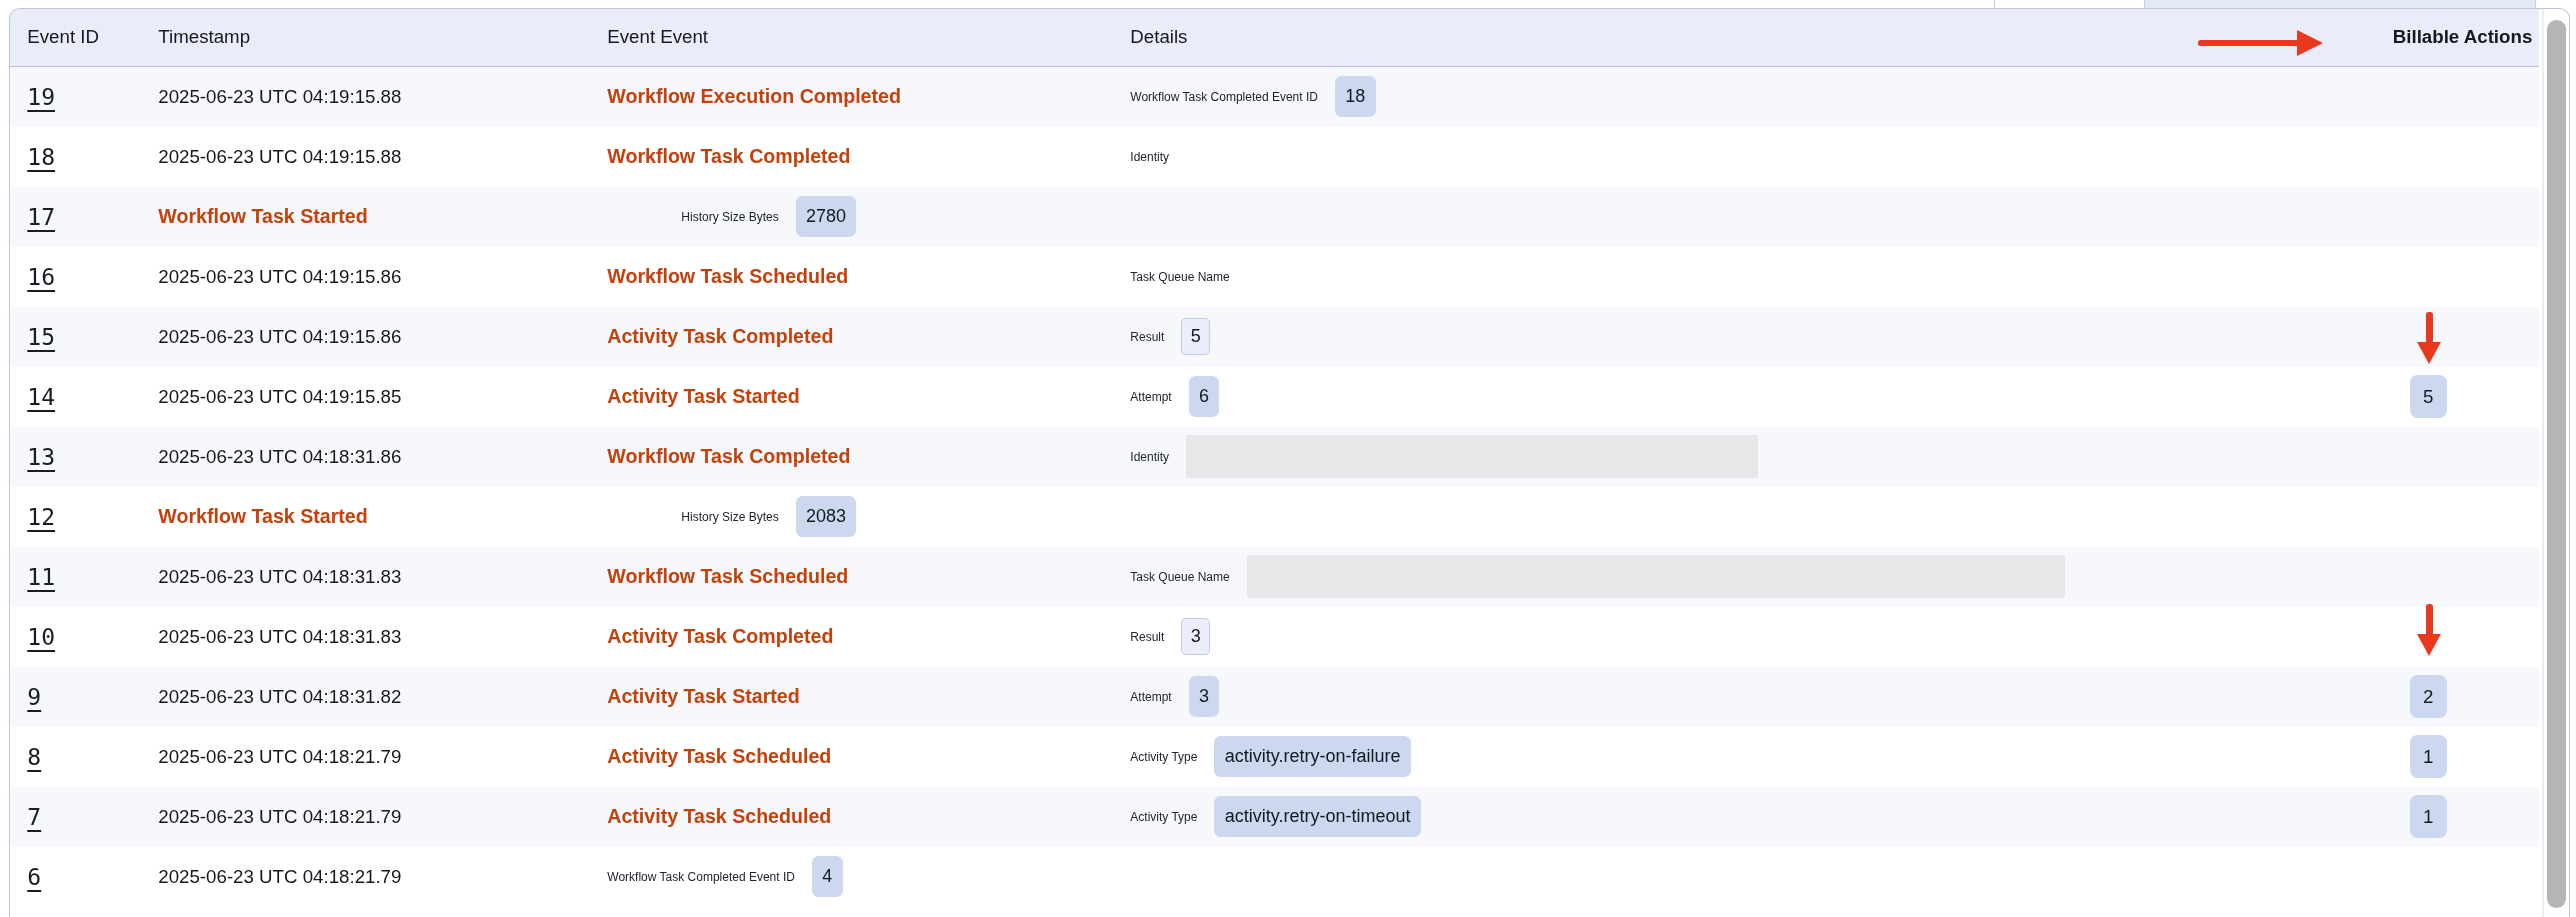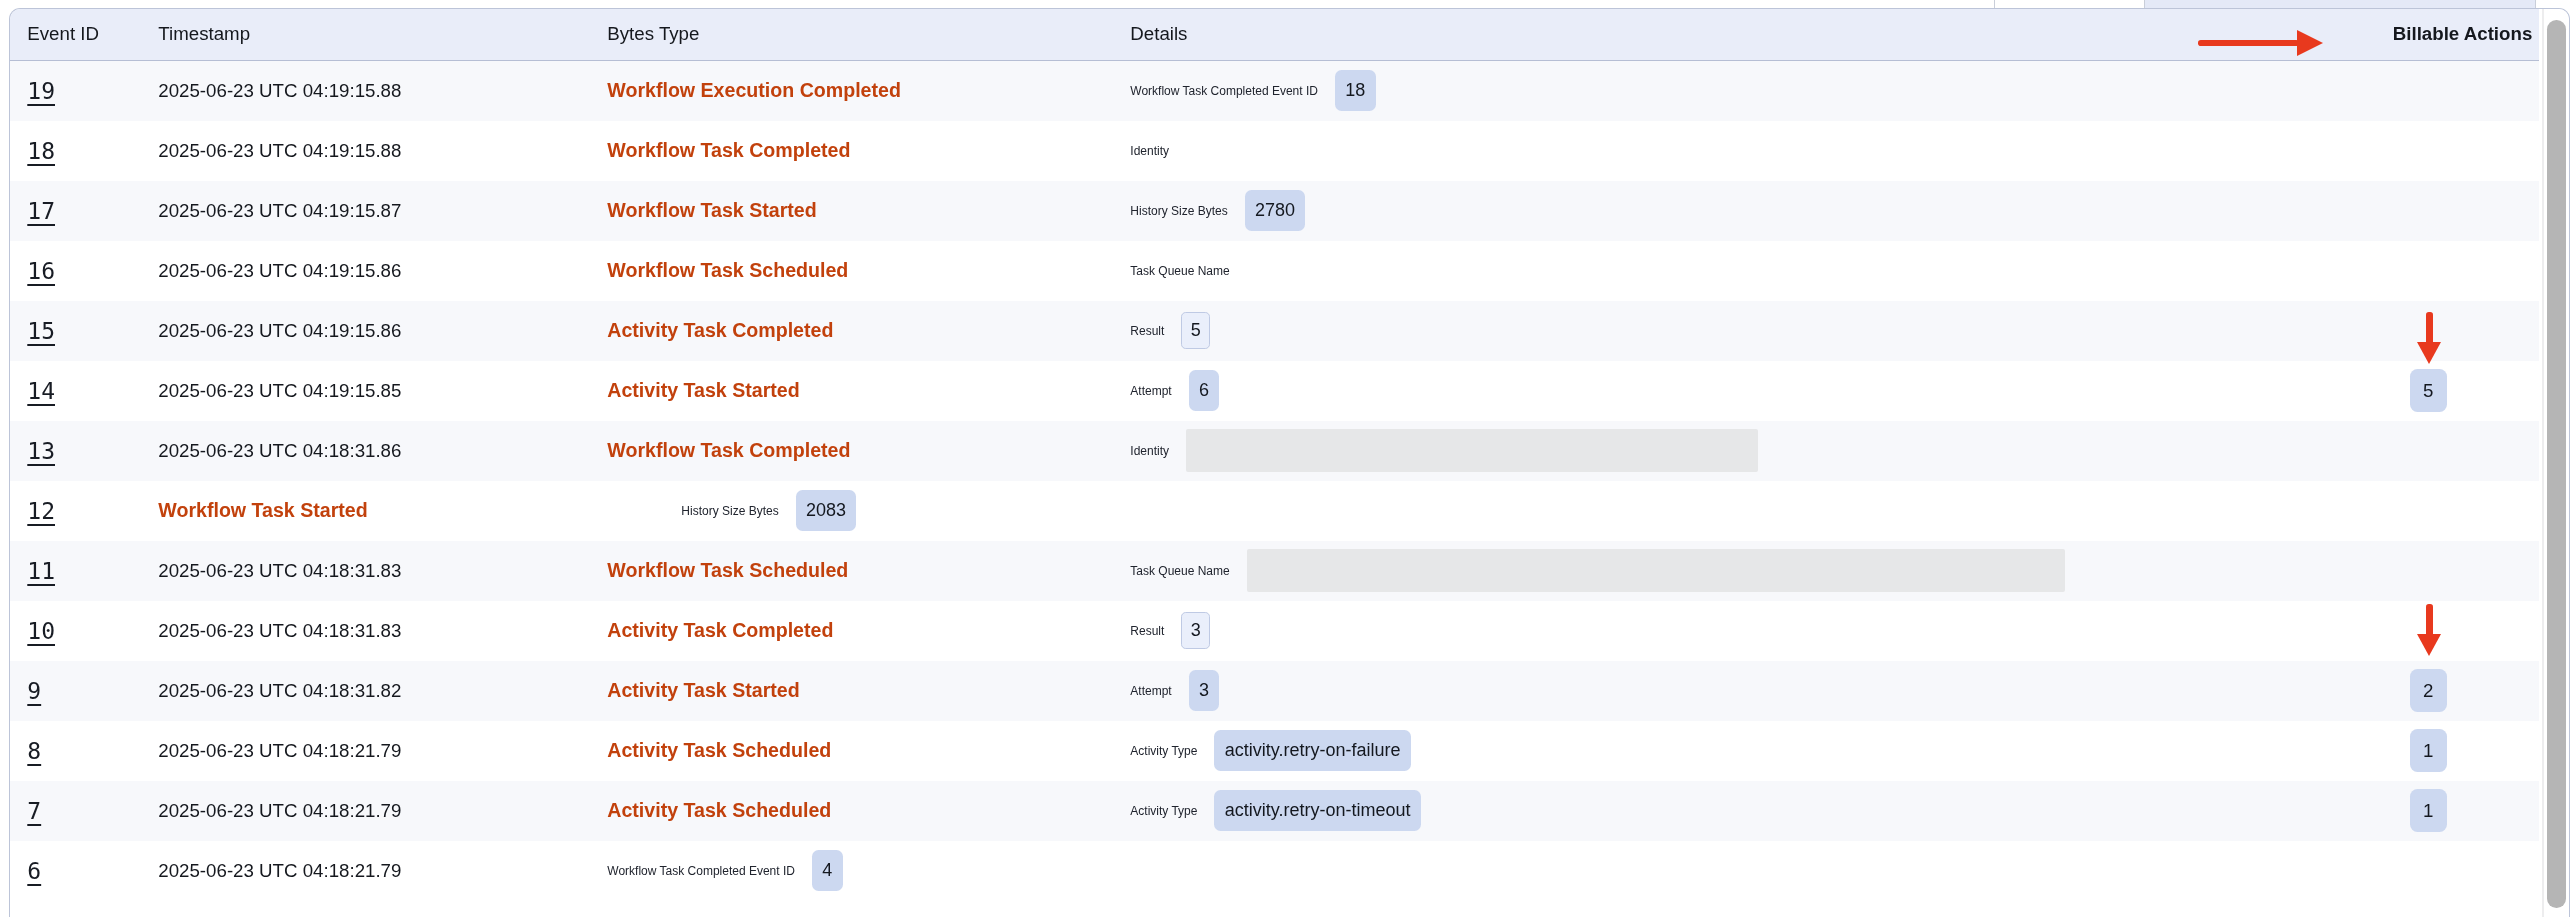--- a/index.html
+++ b/index.html
@@ -27,21 +27,21 @@
     width: 2561px; height: 925px;
     background: #ffffff;
     border: 1.9px solid #bcc4d8;
     border-bottom: none;
     border-radius: 11.2px 11.2px 0 0;
     overflow: hidden;
   }
   .table-area { width: 2529px; }
   .header-row {
     display: flex; align-items: center;
-    height: 52px;
+    height: 58px;
     background: #e9edf9;
     border-bottom: 1.9px solid #b6bed4;
     font-size: 18.7px; color: #15181e;
   }
   .row {
     display: flex; align-items: center;
     height: 60px;
     background: #ffffff;
   }
   .row.alt { background: #f7f8fb; }
@@ -120,21 +120,21 @@
 <body>
 
 <div class="top-fragment-white"></div>
 <div class="top-fragment-lavender"></div>
 
 <div class="container">
   <div class="table-area">
     <div class="header-row">
       <div class="col-id">Event ID</div>
       <div class="col-ts">Timestamp</div>
-      <div class="col-type">Bytes Type</div>
+      <div class="col-type">Event Event</div>
       <div class="col-details">Details</div>
       <div class="col-billable">Billable Actions</div>
     </div>
     <div id="rows">
   <div class="row alt">
     <div class="col-id">
       <span class="event-id-link">19</span>
     </div>
     <div class="col-ts"><span class="ts-text">2025-06-23 UTC 04:19:15.88</span></div>
     <div class="col-type"><span class="type-text">Workflow Execution Completed</span></div>
@@ -159,21 +159,20 @@
     </div>
     <div class="col-billable">
       
     </div>
   </div>
 
   <div class="row alt">
     <div class="col-id">
       <span class="event-id-link">17</span>
     </div>
-    <div class="col-ts"><span class="ts-text">2025-06-23 UTC 04:19:15.87</span></div>
     <div class="col-type"><span class="type-text">Workflow Task Started</span></div>
     <div class="col-details">
       <span class="detail-label">History Size Bytes</span>
       <span class="detail-value badge">2780</span>
     </div>
     <div class="col-billable">
       
     </div>
   </div>
 

